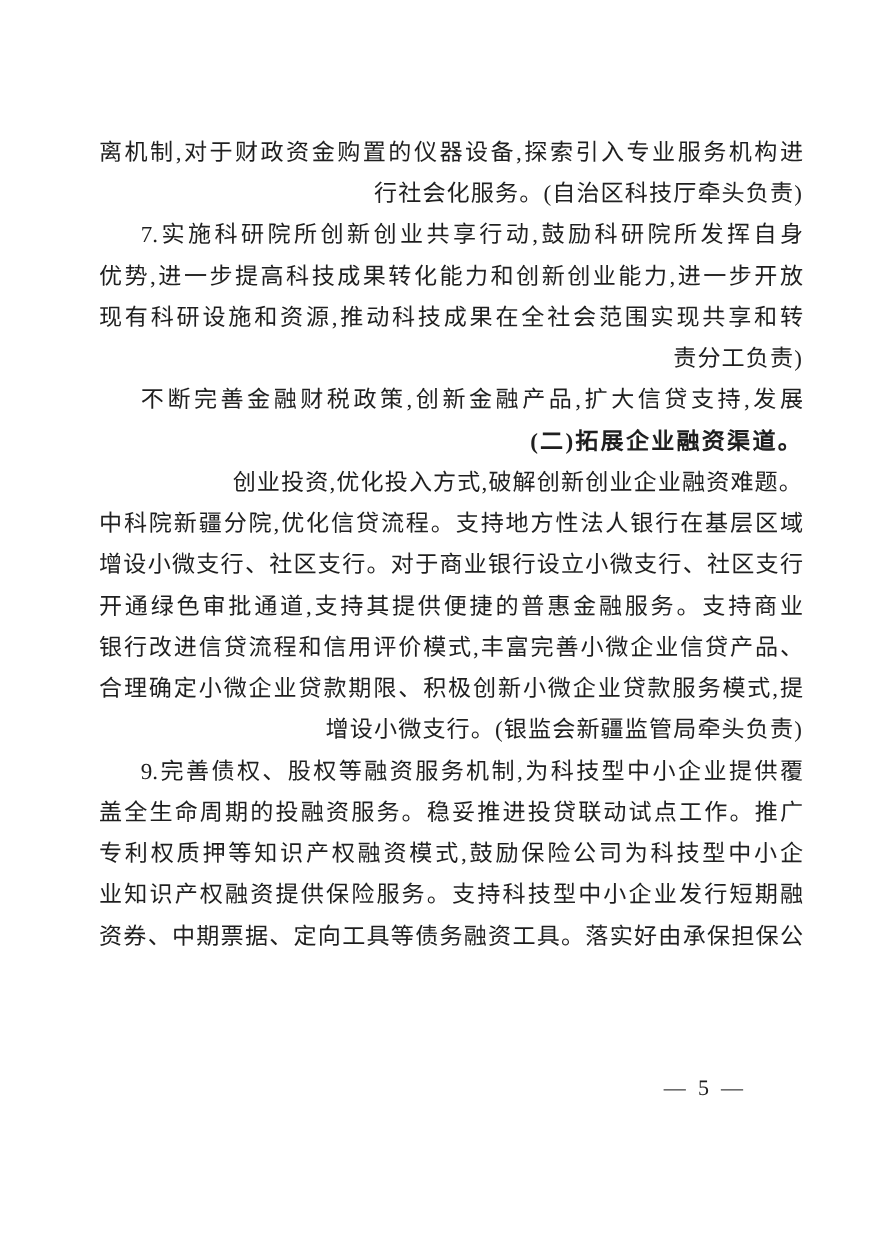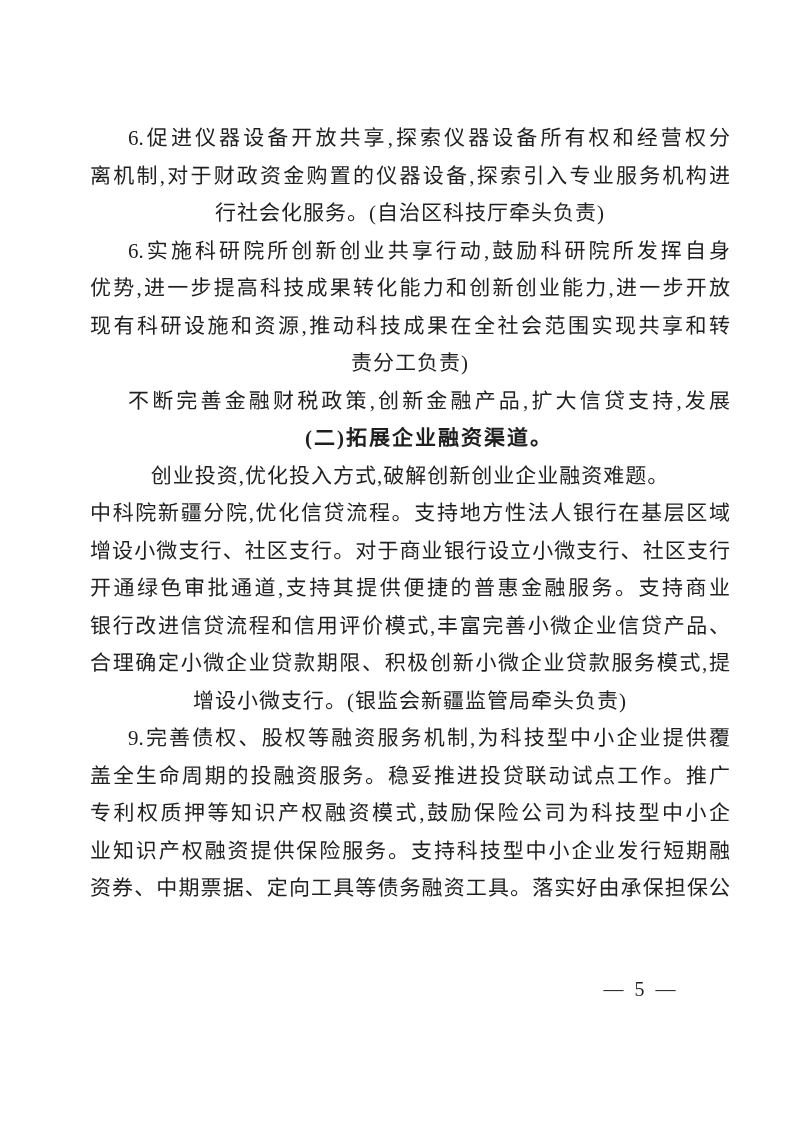--- a/index.html
+++ b/index.html
@@ -22,21 +22,21 @@
     top: 120px;
     width: 640px;
   }
   .line {
     height: 37.5px;
     line-height: 37.5px;
     font-size: 21px;
     color: #1f1f1f;
   }
   .line.left {
-    text-align: center;
+    text-align: right;
     letter-spacing: 1px;
   }
   .line.justify {
     text-align: justify;
     text-align-last: justify;
   }
   .line.indent {
     padding-left: 38px;
   }
   .line.bold {
@@ -54,24 +54,23 @@
     font-size: 20px;
     letter-spacing: 3px;
     color: #1f1f1f;
   }
 </style>
 </head>
 <body>
 
 <div class="page">
   <div class="body-text">
-      <div class="line justify indent">6.促进仪器设备开放共享,探索仪器设备所有权和经营权分</div>
       <div class="line justify">离机制,对于财政资金购置的仪器设备,探索引入专业服务机构进</div>
       <div class="line left">行社会化服务。(自治区科技厅牵头负责)</div>
-      <div class="line justify indent">6.实施科研院所创新创业共享行动,鼓励科研院所发挥自身</div>
+      <div class="line justify indent">7.实施科研院所创新创业共享行动,鼓励科研院所发挥自身</div>
       <div class="line justify">优势,进一步提高科技成果转化能力和创新创业能力,进一步开放</div>
       <div class="line justify">现有科研设施和资源,推动科技成果在全社会范围实现共享和转</div>
       <div class="line left">责分工负责)</div>
       <div class="line justify indent">不断完善金融财税政策,创新金融产品,扩大信贷支持,发展</div>
       <div class="line left indent bold">(二)拓展企业融资渠道。</div>
       <div class="line left">创业投资,优化投入方式,破解创新创业企业融资难题。</div>
       <div class="line justify">中科院新疆分院,优化信贷流程。支持地方性法人银行在基层区域</div>
       <div class="line justify">增设小微支行、社区支行。对于商业银行设立小微支行、社区支行</div>
       <div class="line justify">开通绿色审批通道,支持其提供便捷的普惠金融服务。支持商业</div>
       <div class="line justify">银行改进信贷流程和信用评价模式,丰富完善小微企业信贷产品、</div>

